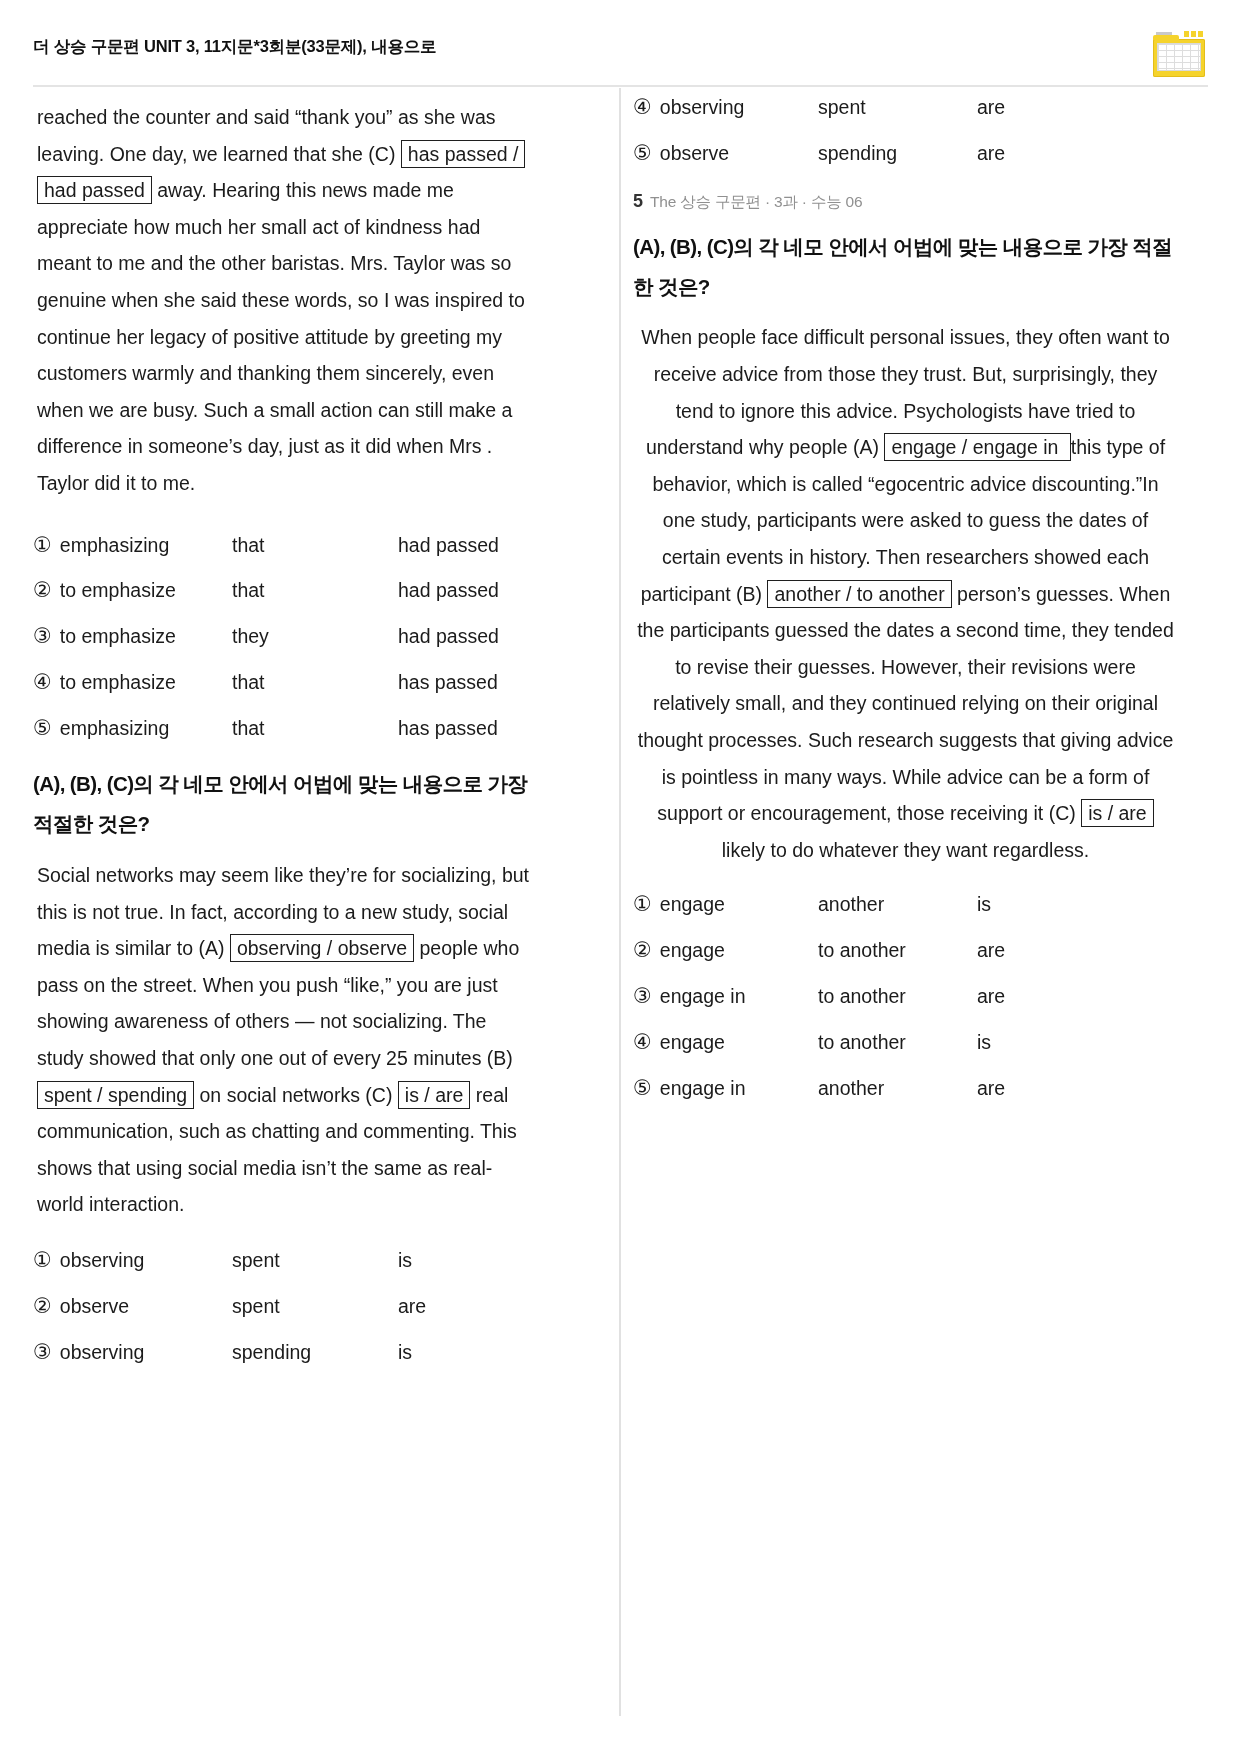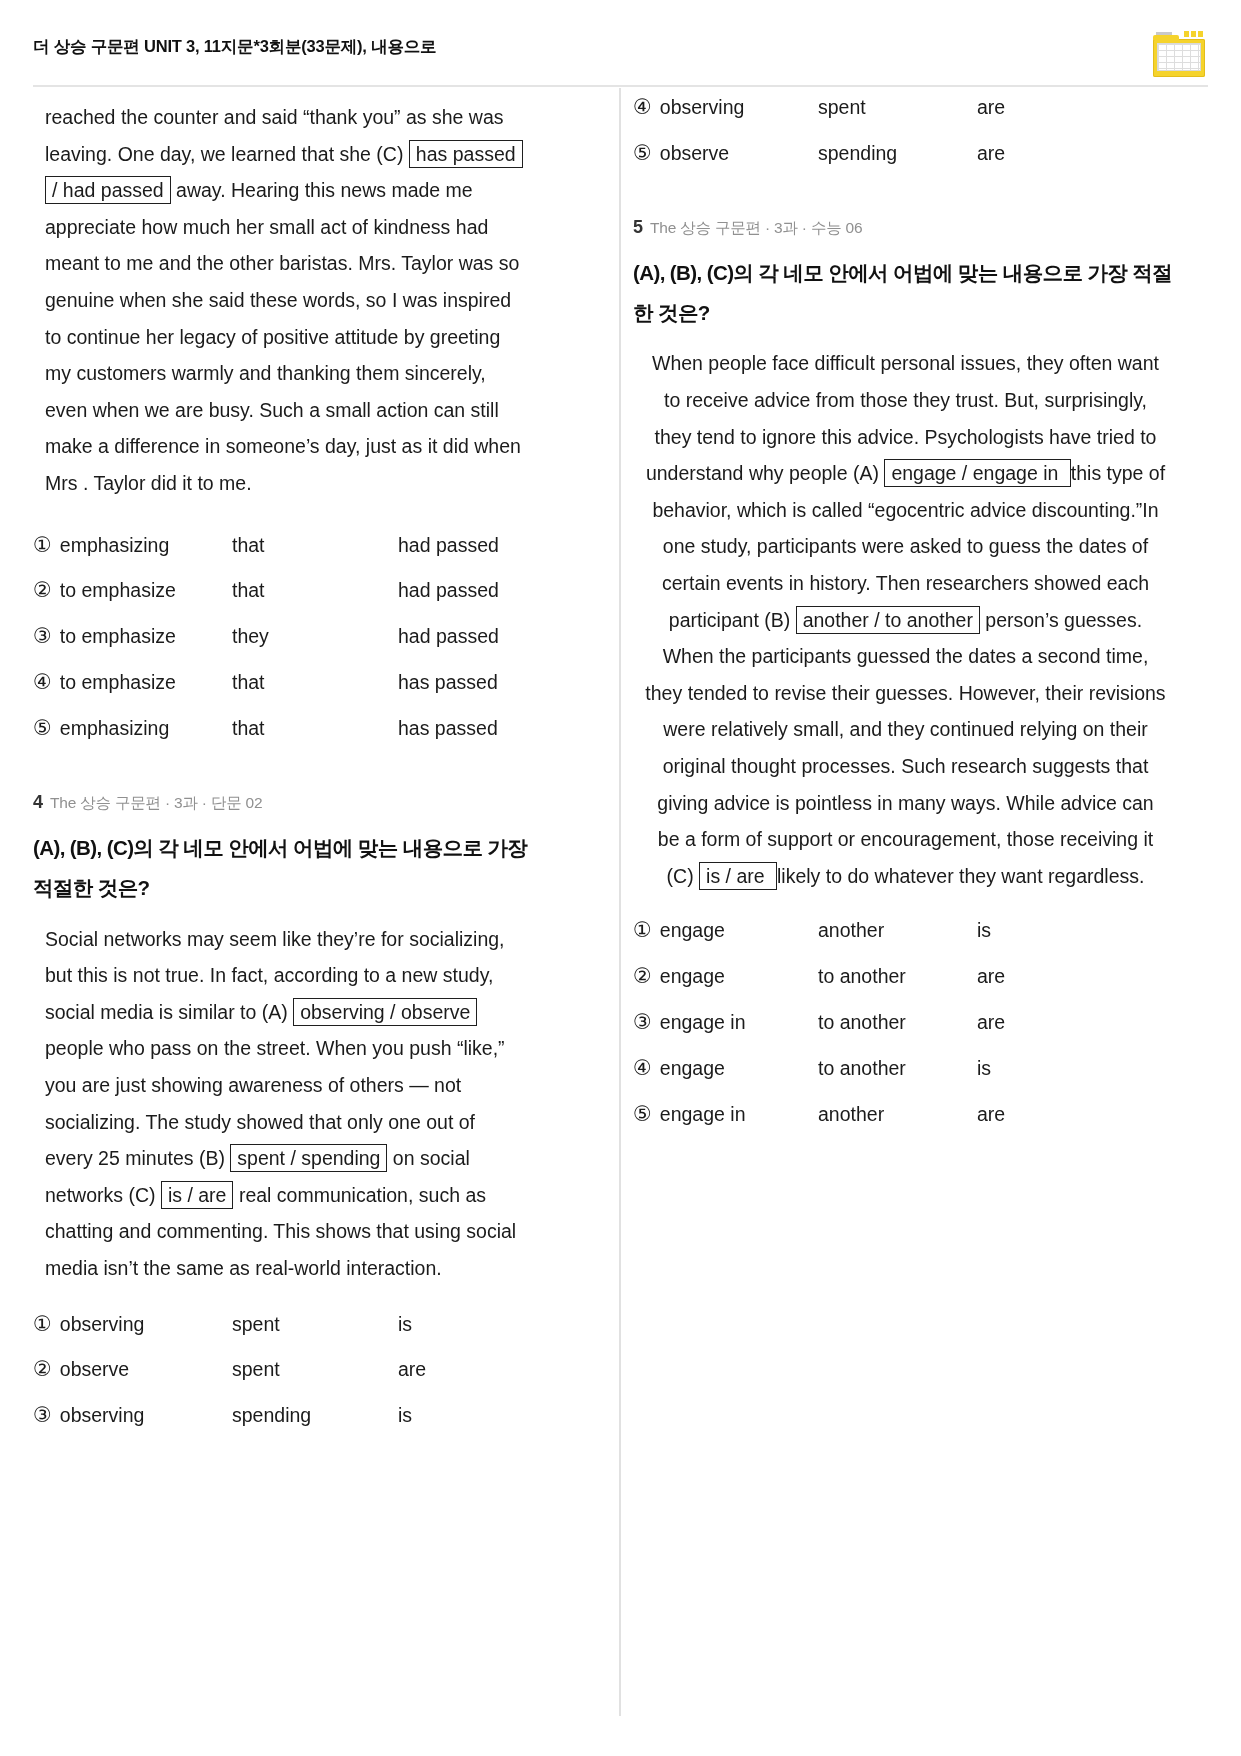--- a/index.html
+++ b/index.html
@@ -25,31 +25,31 @@
                border:1px solid #d9d9d9;
                background-image:linear-gradient(#ddd 1px,transparent 1px),linear-gradient(90deg,#ddd 1px,transparent 1px);
                background-size:8px 6px;}
 
   
   .col{position:absolute;top:88px;}
   .col.left{left:33px;width:502px;}
   .col.right{left:633px;width:545px;}
 
   
-  .passage{margin:12px;font-size:19.5px;line-height:36.6px;color:#1b1b1b;}
+  .passage{margin:4px;font-size:19.5px;line-height:36.6px;color:#1b1b1b;}
   .p3{margin-top:11px;}
   .p4{margin-top:13px;}
   .p5{margin-top:12px;text-align:center;}
   .choice-box{border:1.5px solid #1f1f1f;padding:2px 6px;
               box-decoration-break:clone;-webkit-box-decoration-break:clone;}
 
   
   .qheader{line-height:22px;white-space:nowrap;}
   .qh4{margin-top:52px;}
-  .qh5{margin-top:53px;}
+  .qh5{margin-top:27px;}
   .qnum{font-size:18px;font-weight:bold;color:#333;margin-right:7px;}
   .qsource{font-size:15.5px;color:#909090;letter-spacing:-0.2px;}
 
   
   .qtitle{margin:14px 0 0 0;font-size:20.5px;line-height:40px;font-weight:bold;
           letter-spacing:-0.6px;color:#111;}
 
   
   .opts{margin-top:27px;}
   .o3{margin-top:33px;}
@@ -119,23 +119,20 @@
         <div class="opt-row">
           <span class="cell a">
             <span class="circ">⑤</span>
             <span>emphasizing</span>
           </span>
           <span class="cell">that</span>
           <span class="cell">has passed</span>
         </div>
       </div>
 
-    <div class="qheader qh4">
-      <span class="qnum">4</span><span class="qsource">The 상승 구문편 · 3과 · 단문 02</span>
-    </div>
 
     <h2 class="qtitle">(A), (B), (C)의 각 네모 안에서 어법에 맞는 내용으로 가장 적절한 것은?</h2>
 
     <p class="passage p4">Social networks may seem like they’re for socializing, but this is not true. In fact, according to a new study, social media is similar to (A) <span class="choice-box">observing / observe</span> people who pass on the street. When you push “like,” you are just showing awareness of others — not socializing. The study showed that only one out of every 25 minutes (B) <span class="choice-box">spent / spending</span> on social networks (C) <span class="choice-box">is / are</span> real communication, such as chatting and commenting. This shows that using social media isn’t the same as real-world interaction.</p>
 
     <div class="opts o4">
         <div class="opt-row">
           <span class="cell a">
             <span class="circ">①</span>
             <span>observing</span>

